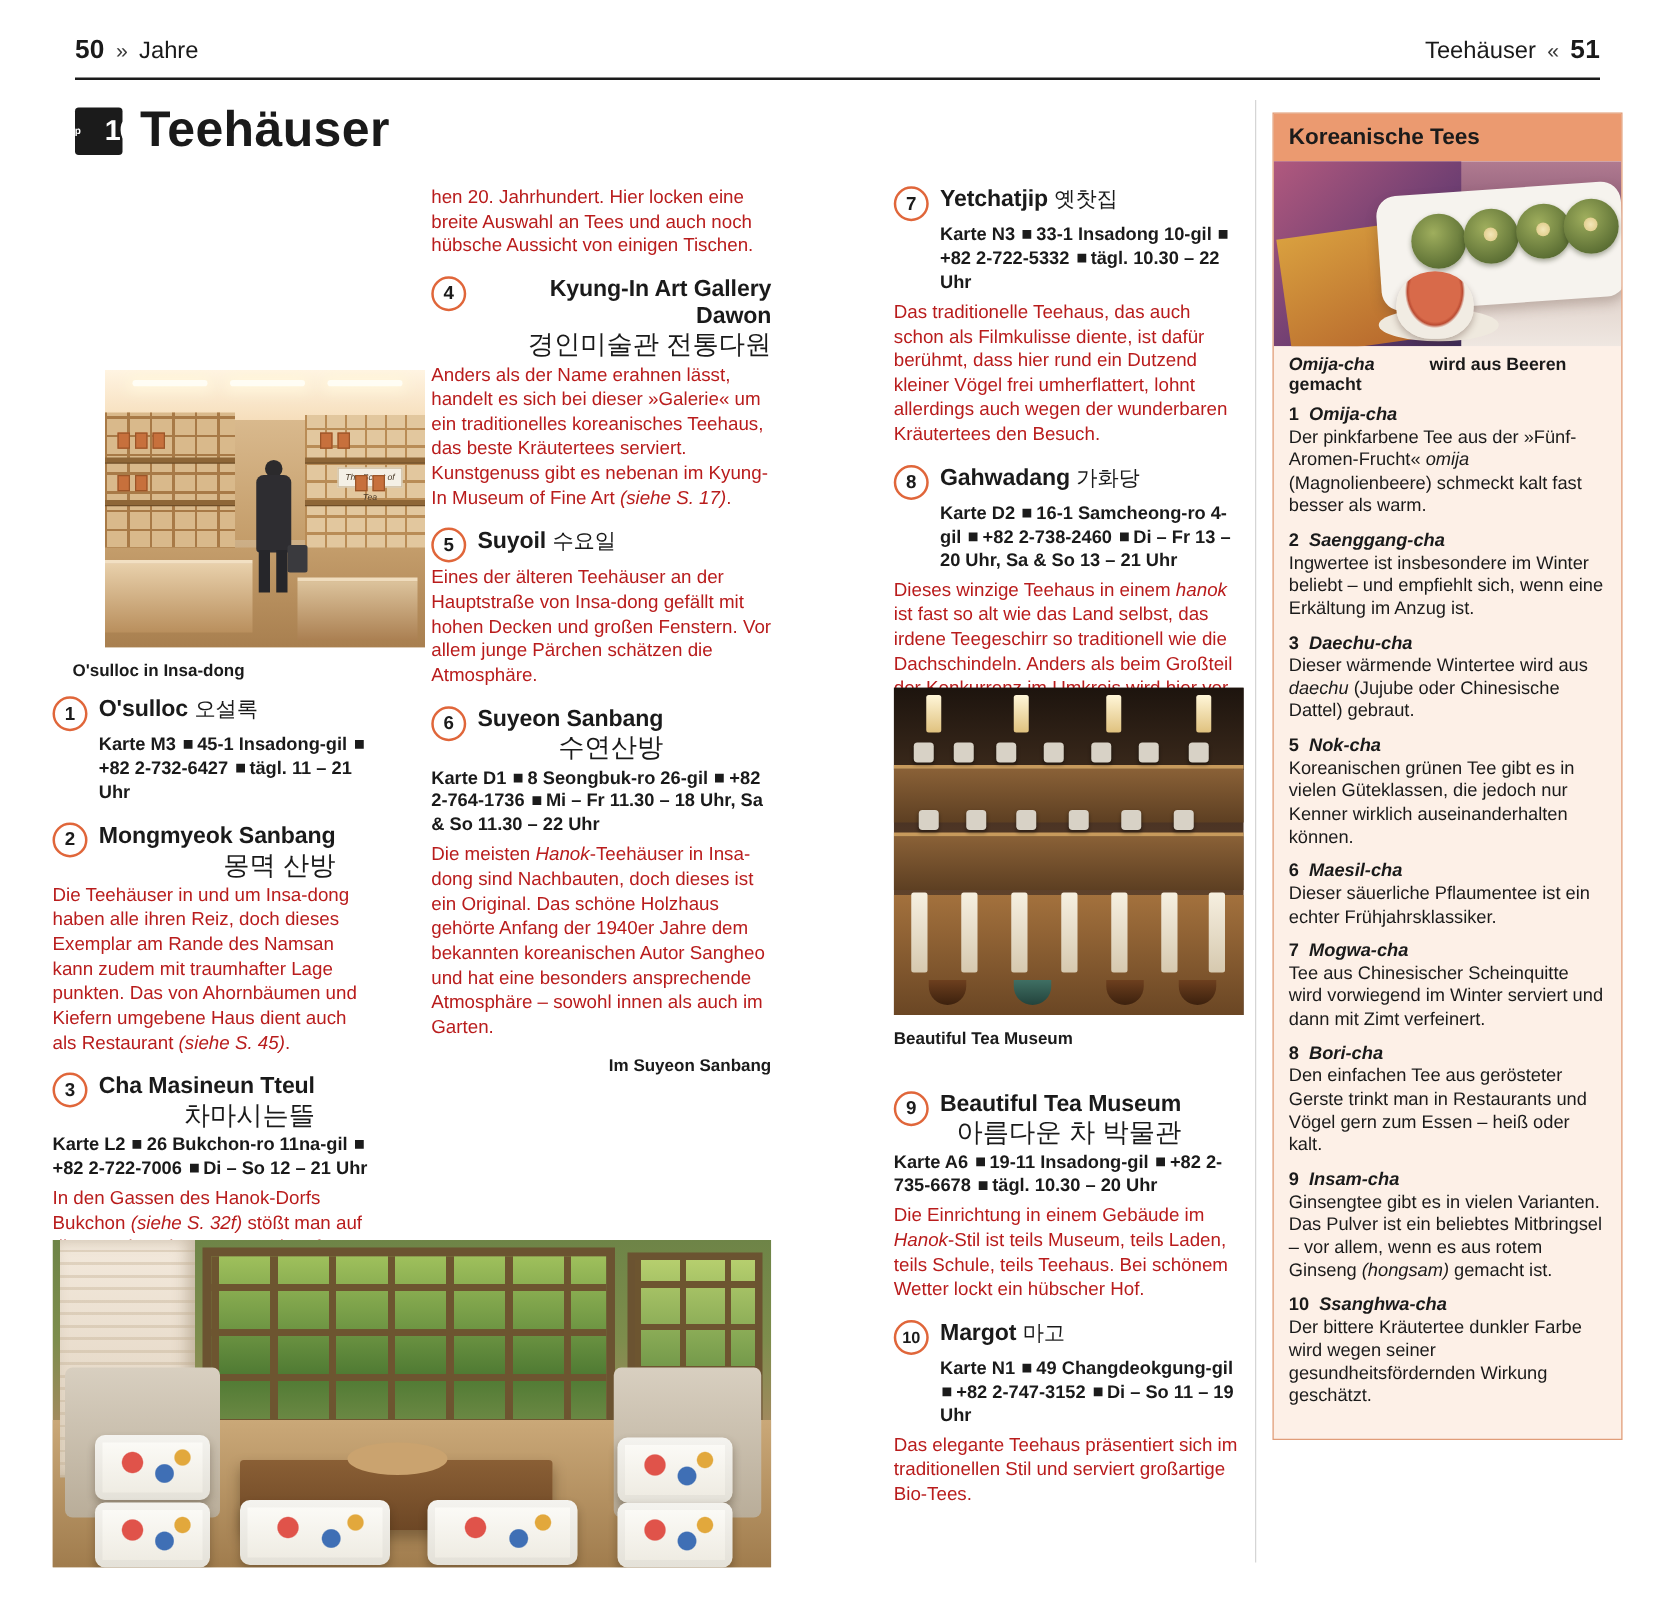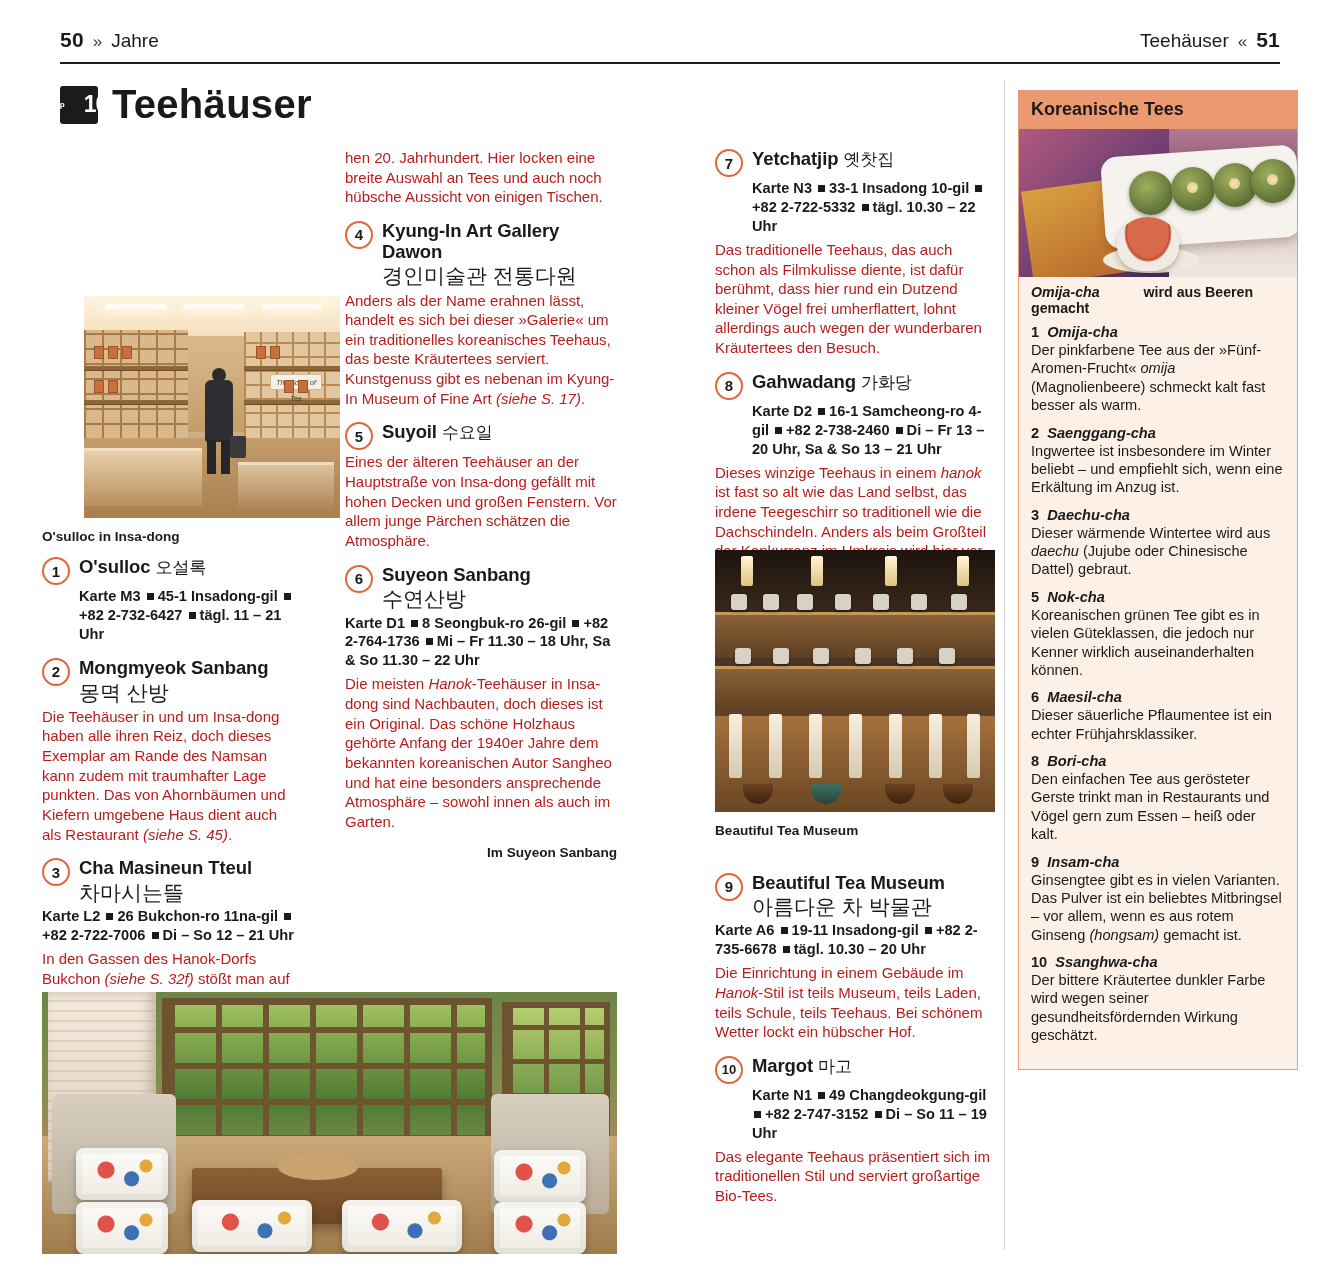--- a/index.html
+++ b/index.html
@@ -114,21 +114,21 @@
     border: 2px solid #e0663a;
     border-radius: 50%;
     color: #1b1b1b;
     font-weight: bold;
     font-size: 15px;
     display: flex; align-items: center; justify-content: center;
     margin-top: 1px;
     background: #fff;
   }
   .num.ten { font-size: 13px; }
-  .entry-titles { padding-top: 1px; }
+  .entry-titles { padding-top: 1px; text-align: right; }
   .etitle {
     font-weight: bold;
     font-size: 18.5px;
     line-height: 1.12;
     letter-spacing: -.1px;
   }
   .etitle .kr { font-weight: normal; font-size: 17px; }
   .ekr {
     font-size: 21px;
     line-height: 1.2;
@@ -474,21 +474,21 @@
         <div class="box" style="left:24px; top:50px"></div>
         <div class="box" style="left:38px; top:50px"></div>
         <div class="box" style="left:10px; top:84px"></div>
         <div class="box" style="left:24px; top:84px"></div>
         <div class="box" style="left:172px; top:50px"></div>
         <div class="box" style="left:186px; top:50px"></div>
         <div class="box" style="left:200px; top:84px"></div>
         <div class="box" style="left:214px; top:84px"></div>
       </div>
     </div>
-    <div class="caption" style="position:absolute; top:376px; left:0; width:256px;">O'sulloc in Insa-dong</div>
+    <div class="caption" style="position:absolute; top:376px; left:16px; width:256px;">O'sulloc in Insa-dong</div>
 
     <div style="position:absolute; top:408px; left:0; width:256px;">
 
       <div class="entry">
         <div class="entry-head">
           <div class="num">1</div>
           <div class="entry-titles">
             <div class="etitle">
               <span>O'sulloc</span>
               <span class="kr">오설록</span>
@@ -743,20 +743,24 @@
       <div class="tea-item">
         <div class="tea-name"><span class="n">5</span>&nbsp; <span>Nok-cha</span></div>
         <div class="tea-desc">Koreanischen grünen Tee gibt es in vielen Güteklassen, die jedoch nur Kenner wirklich auseinanderhalten können.</div>
       </div>
 
       <div class="tea-item">
         <div class="tea-name"><span class="n">6</span>&nbsp; <span>Maesil-cha</span></div>
         <div class="tea-desc">Dieser säuerliche Pflaumentee ist ein echter Frühjahrsklassiker.</div>
       </div>
 
+      <div class="tea-item">
+        <div class="tea-name"><span class="n">7</span>&nbsp; <span>Mogwa-cha</span></div>
+        <div class="tea-desc">Tee aus Chinesischer Scheinquitte wird vorwiegend im Winter serviert und dann mit Zimt verfeinert.</div>
+      </div>
 
       <div class="tea-item">
         <div class="tea-name"><span class="n">8</span>&nbsp; <span>Bori-cha</span></div>
         <div class="tea-desc">Den einfachen Tee aus gerösteter Gerste trinkt man in Restaurants und Vögel gern zum Essen – heiß oder kalt.</div>
       </div>
 
       <div class="tea-item">
         <div class="tea-name"><span class="n">9</span>&nbsp; <span>Insam-cha</span></div>
         <div class="tea-desc">Ginsengtee gibt es in vielen Varianten. Das Pulver ist ein beliebtes Mitbringsel – vor allem, wenn es aus rotem Ginseng <span class="it">(hongsam)</span> gemacht ist.</div>
       </div>

